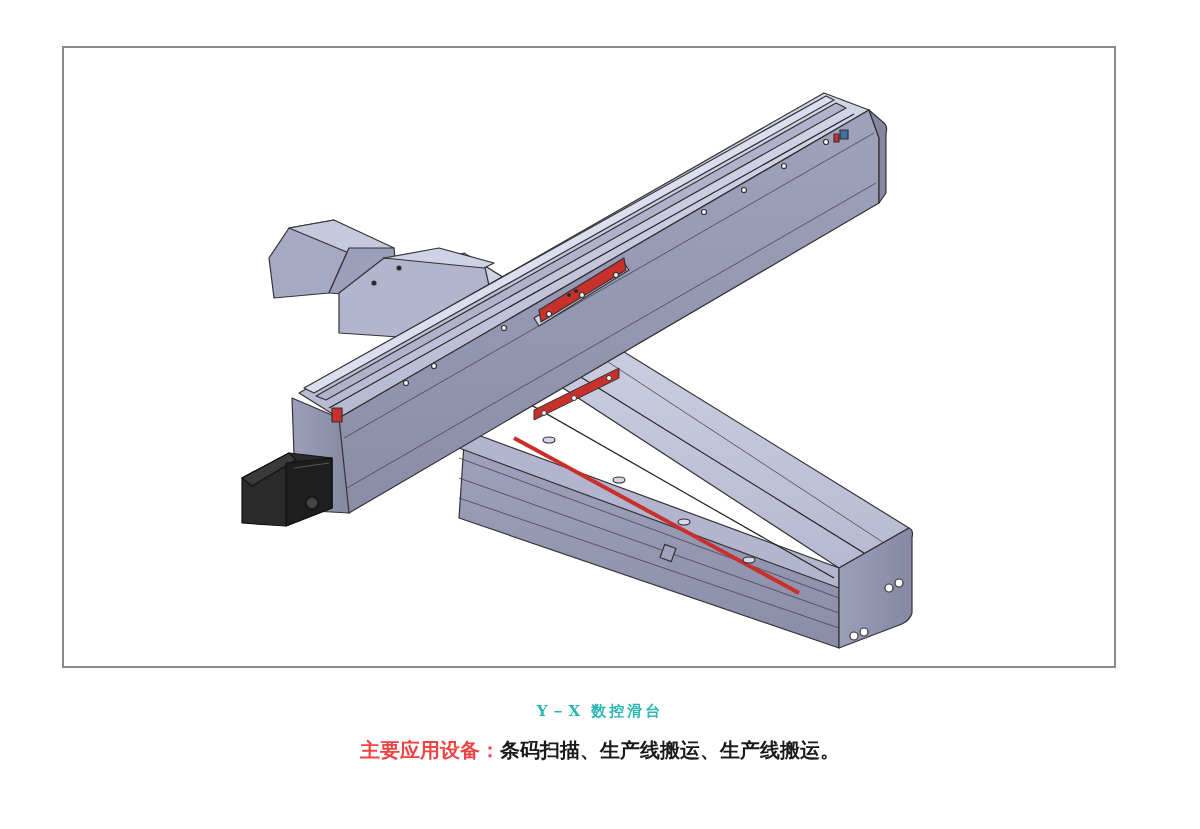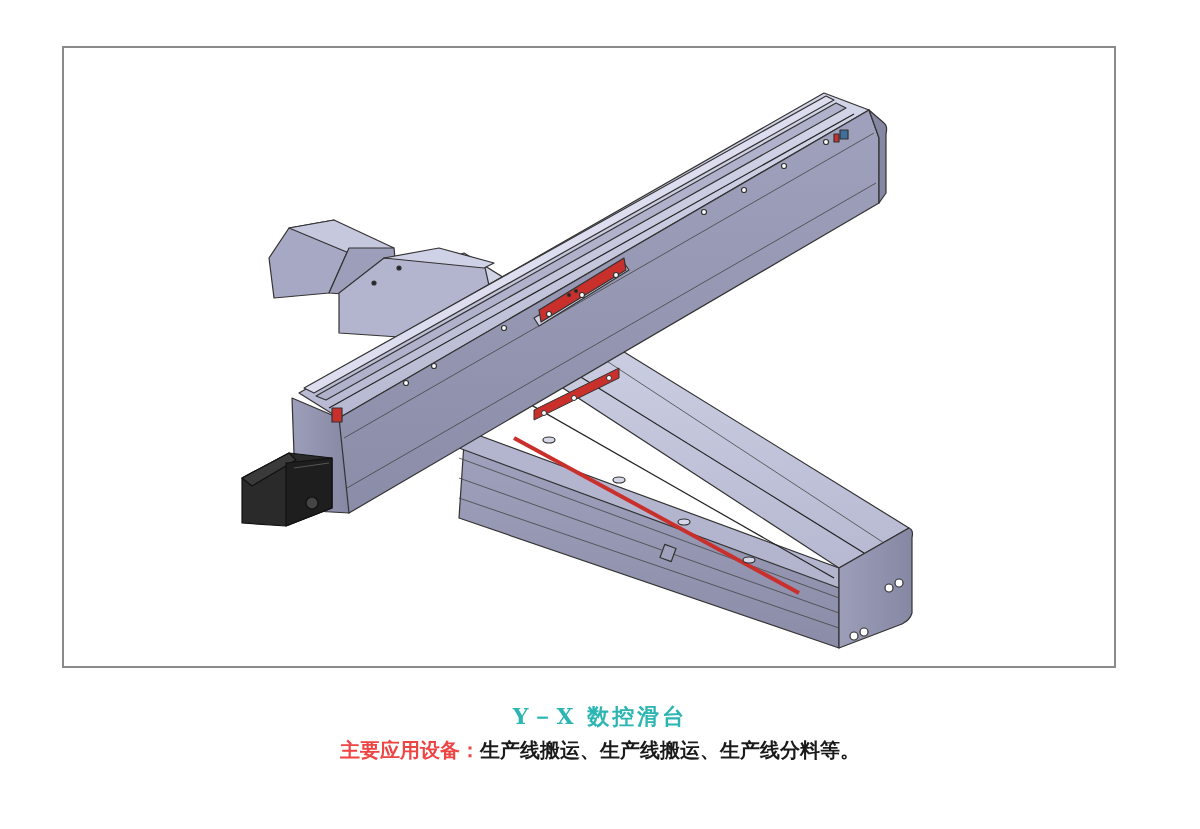--- a/index.html
+++ b/index.html
@@ -5,21 +5,21 @@
   html, body { margin: 0; padding: 0; background: #ffffff; }
   body { width: 1200px; height: 829px; position: relative; overflow: hidden; font-family: "DejaVu Sans", "Liberation Sans", sans-serif; }
   .frame {
     position: absolute; left: 62px; top: 46px; width: 1054px; height: 622px;
     border: 2px solid #8a8a8a; box-sizing: border-box; background: #ffffff;
   }
   .frame svg { position: absolute; left: 0; top: 0; }
   .caption-title {
     position: absolute; left: 0; width: 1200px; top: 702px; text-align: center;
     font-family: "DejaVu Serif", "Liberation Serif", serif; font-weight: bold;
-    font-size: 22px; letter-spacing: 3px; color: #2bb5b3;
+    font-size: 15px; letter-spacing: 3px; color: #2bb5b3;
   }
   .caption-line {
     position: absolute; left: 0; width: 1200px; top: 737px; text-align: center;
     font-size: 20px; font-weight: bold; white-space: nowrap;
   }
   .caption-line .label { color: #ef4444; }
   .caption-line .value { color: #1a1a1a; }
 </style>
 </head>
 <body>
@@ -133,14 +133,14 @@
       <polygon points="222,415 268,410 268,460 222,478" fill="#1e1e1e"></polygon>
       <line x1="230" y1="420" x2="265" y2="415" stroke="#555"></line>
       <circle cx="248" cy="455" r="6" fill="#444" stroke="#111"></circle>
     </g>
   </svg>
 </div>
 
 <div class="caption-title">Y－X 数控滑台</div>
 
 <div class="caption-line">
-  <span class="label">主要应用设备：</span><span class="value">生产线搬运、生产线搬运、生产线分料等。</span>
+  <span class="label">主要应用设备：</span><span class="value">条码扫描、生产线搬运、生产线搬运。</span>
 </div>
 
 </body></html>

